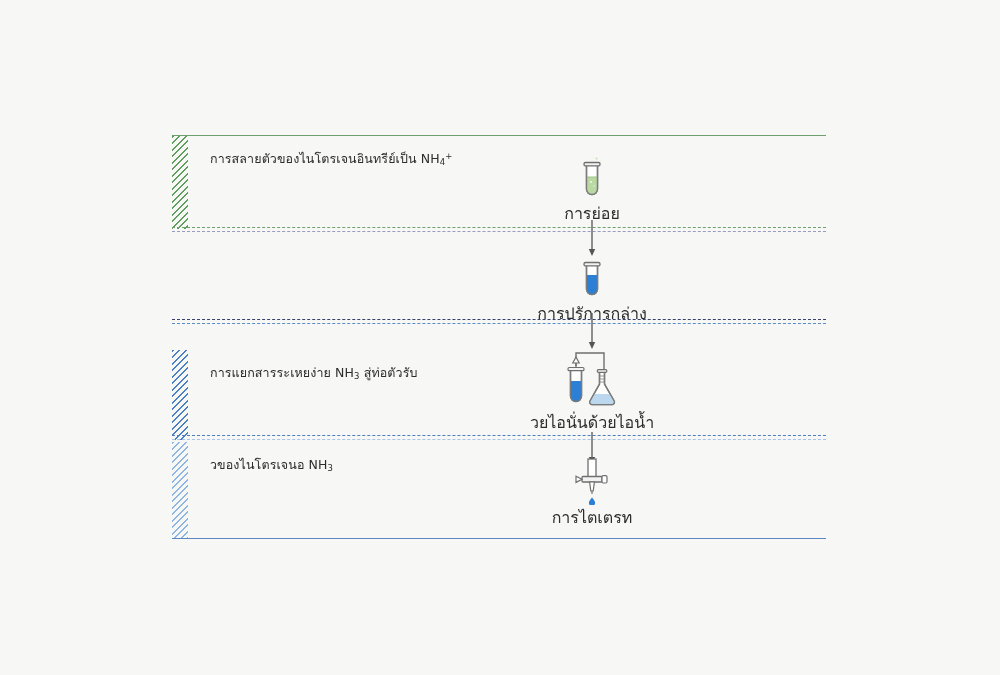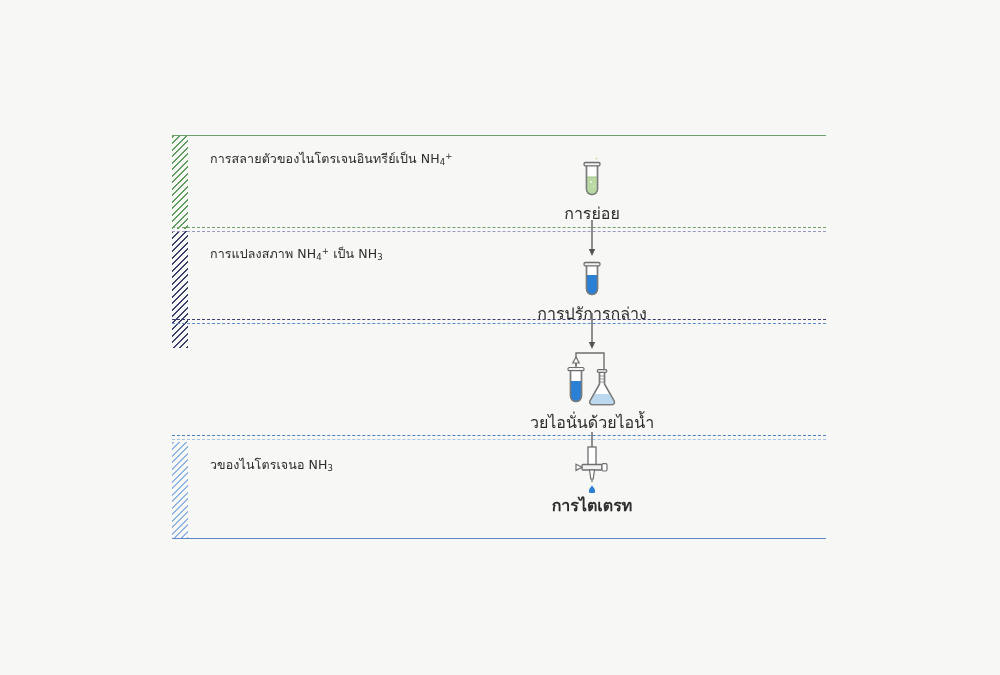--- a/index.html
+++ b/index.html
@@ -121,27 +121,27 @@
     <div class="edge-rule edge-top" id="edge-top" style="background: rgb(111, 158, 111);"></div>
     <div class="edge-rule edge-bottom" id="edge-bottom" style="background: rgb(91, 135, 196);"></div>
 
     <div class="row row-1">
       <div class="hatch" id="hatch-1" style="background: repeating-linear-gradient(135deg, rgb(95, 158, 95) 0px, rgb(95, 158, 95) 1.6px, rgba(0, 0, 0, 0) 1.6px, rgba(0, 0, 0, 0) 4.6px);"></div>
       <div class="row-body">
         <div class="row-title"><span>การสลายตัวของไนโตรเจนอินทรีย์เป็น NH</span><sub>4</sub><sup>+</sup></div>
       </div>
     </div>
 
-    <div class="row row-2">
-      <div class="hatch" id="hatch-2" style="background: repeating-linear-gradient(135deg, rgb(59, 63, 107) 0px, rgb(59, 63, 107) 1.6px, rgba(0, 0, 0, 0) 1.6px, rgba(0, 0, 0, 0) 4.6px);"></div>
+
+    <div class="row row-3">
+      <div class="hatch" id="hatch-3" style="background: repeating-linear-gradient(135deg, rgb(74, 127, 193) 0px, rgb(74, 127, 193) 1.6px, rgba(0, 0, 0, 0) 1.6px, rgba(0, 0, 0, 0) 4.6px);"></div>
       <div class="row-body">
-        <div class="row-title"><span>การแปลงสภาพ NH</span><sub>4</sub><sup>+</sup><span> เป็น NH</span><sub>3</sub></div>
+        <div class="row-title"><span>การแยกสารระเหยง่าย NH</span><sub>3</sub><span> สู่ท่อตัวรับ</span></div>
       </div>
     </div>
-
 
     <div class="row row-4">
       <div class="hatch" id="hatch-4" style="background: repeating-linear-gradient(135deg, rgb(143, 182, 226) 0px, rgb(143, 182, 226) 1.6px, rgba(0, 0, 0, 0) 1.6px, rgba(0, 0, 0, 0) 4.6px);"></div>
       <div class="row-body">
         <div class="row-title"><span>วของไนโตรเจนอ NH</span><sub>3</sub></div>
       </div>
     </div>
 
     <div class="divider" id="div-1a" style="top: 92px; border-top-color: rgb(111, 158, 111);"></div>
     <div class="divider" id="div-1b" style="top: 96px; border-top-color: rgb(154, 154, 194);"></div>
@@ -218,21 +218,21 @@
         <rect x="43.3" y="21.6" width="9.5" height="2.8" rx="1.2" fill="#f2f2f2" stroke="#6f6f6f" stroke-width="1.2"></rect>
       </svg>
       <div class="icon-caption">วยไอนั่นด้วยไอน้ำ</div>
     </div>
 
     <svg class="connector" style="left:414px; top:297px;" width="12" height="34" viewBox="0 0 12 34">
       <line x1="6" y1="0" x2="6" y2="26" stroke="#555555" stroke-width="1.3"></line>
       <path d="M6,32 L2.8,25 L9.2,25 Z" fill="#555555"></path>
     </svg>
 
-    <div class="icon-cell" style="left:340px; top:308px;font-weight:bold;">
+    <div class="icon-cell" style="left:340px; top:320px;">
       <svg class="icon-art" width="48" height="50" viewBox="0 0 48 50">
 
         <rect x="20" y="4" width="8" height="18" fill="#ffffff" stroke="#6f6f6f" stroke-width="1.3"></rect>
 
         <rect x="14" y="21.5" width="20" height="5.5" rx="1" fill="#f2f2f2" stroke="#6f6f6f" stroke-width="1.3"></rect>
 
         <path d="M14,24.3 L8,21.2 L8,27.4 Z" fill="#ffffff" stroke="#6f6f6f" stroke-width="1.2"></path>
 
         <rect x="34" y="20.6" width="5" height="7.4" rx="1.2" fill="#ffffff" stroke="#6f6f6f" stroke-width="1.2"></rect>
 

